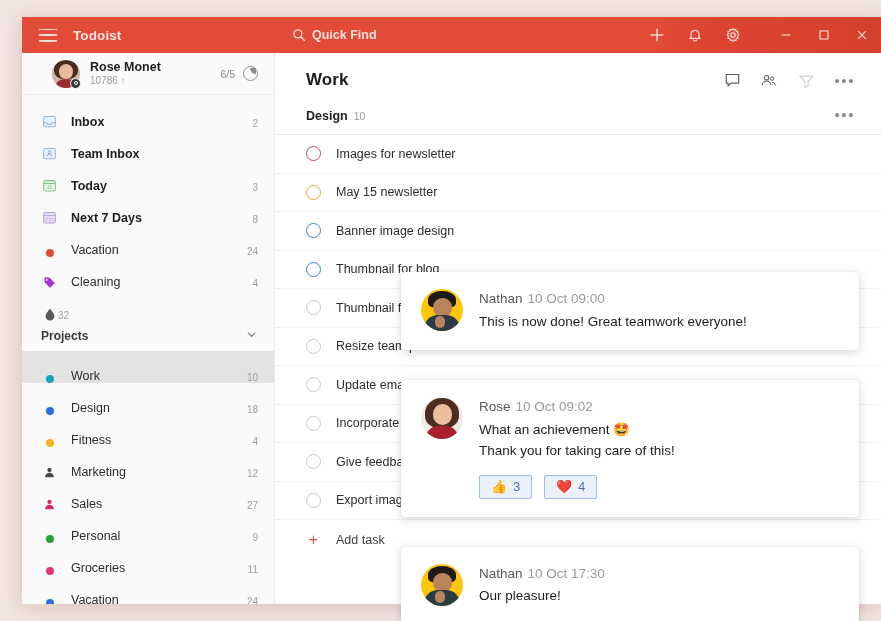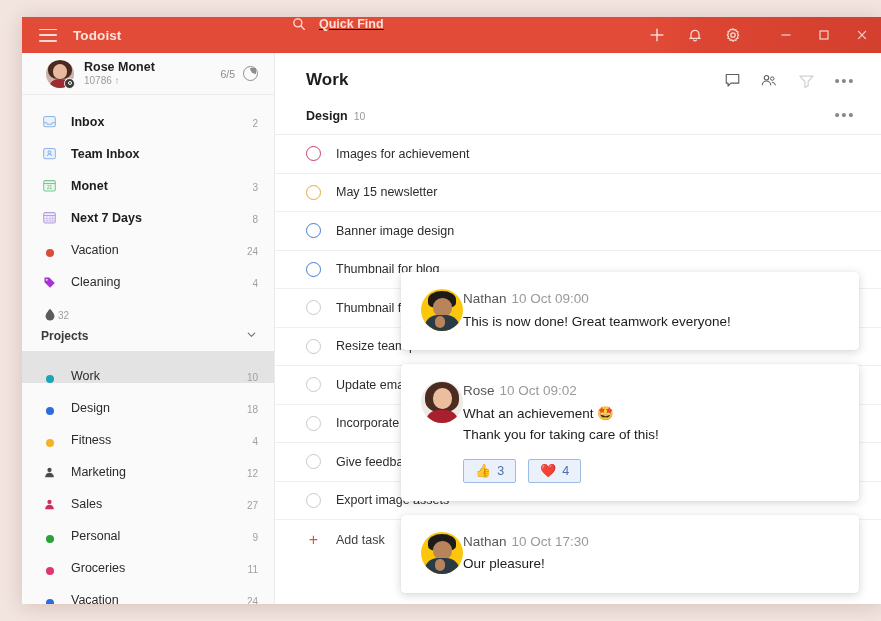--- a/index.html
+++ b/index.html
@@ -33,23 +33,22 @@
     width: 255px; height: 36px;
     display: flex; align-items: center; gap: 16px;
     padding-left: 17px;
   }
   .hamburger { width: 18px; height: 13px; display:flex; flex-direction:column; justify-content:space-between; cursor:pointer;}
   .hamburger span { display:block; height:1.6px; background:#fbd9d2; border-radius:1px; }
   .brand {
     color:#fde3dc; font-size:13.5px; font-weight:700; letter-spacing:.1px;
   }
   .tb-search {
-    flex: 1; height: 36px; display: flex; align-items: flex-start; gap: 13px;
+    flex: 1; height: 36px; display: flex; align-items: center; gap: 6px;
     padding-left: 15px;
-    text-decoration: underline;
   }
   .tb-search .sicon { width:14px; height:14px; }
   .tb-search .slabel { color:#fbe0d9; font-size:12.5px; font-weight:600; }
   .tb-actions { display:flex; align-items:center; gap:22px; padding-right:26px; }
   .tb-actions .ticon { width:16px; height:16px; cursor:pointer; opacity:.95; }
   .wincontrols { display:flex; align-items:center; height:36px; }
   .wc { width:38px; height:36px; display:flex; align-items:center; justify-content:center; cursor:pointer; }
   .wc svg { opacity:.92; }
 
   
@@ -57,21 +56,21 @@
 
   
   .sidebar {
     width: 253px; height: 551px;
     background: #fafafa;
     border-right: 1px solid #eceaea;
     overflow: hidden;
     position: relative;
   }
   .userrow {
-    height: 42px; display:flex; align-items:center; padding: 0 16px 0 24px;
+    height: 42px; display:flex; align-items:center; padding: 0 16px 0 30px;
     border-bottom: 1px solid #eeecec;
   }
   .avatar-wrap { position:relative; width:28px; height:28px; flex:0 0 28px; }
   .avatar {
     width:28px; height:28px; border-radius:50%; overflow:hidden;
     background:#cdb2a6; position:relative;
   }
   .avatar .hair { position:absolute; left:2px; top:0px; width:24px; height:19px; background:#4a2a20; border-radius:50% 50% 42% 42%;}
   .avatar .face { position:absolute; left:7px; top:4px; width:14px; height:15px; background:#e8b99c; border-radius:50% 50% 46% 46%;}
   .avatar .body { position:absolute; left:3px; bottom:0; width:22px; height:9px; background:#9c2b33; border-radius:9px 9px 0 0;}
@@ -131,22 +130,22 @@
 
   .addtask { height:40px; display:flex; align-items:center; padding:0 26px 0 31px; cursor:pointer; }
   .plus { color:#e2543f; font-size:16px; width:15px; text-align:center; line-height:1; }
   .addtask .alabel { margin-left:15px; font-size:12.5px; color:#404040; }
 
   
   .cards { position:absolute; left:401px; top:272px; width:480px; }
   .card {
     background:#fff; border-radius:4px;
     box-shadow:0 2px 10px rgba(0,0,0,0.17), 0 0 1px rgba(0,0,0,0.13);
-    padding:17px 20px 18px 20px; display:flex; 
-    margin-bottom:14px; width:458px;
+    padding:17px 20px 18px 20px; display:flex; gap:16px;
+    margin-bottom:30px; width:458px;
   }
   .cavatar { width:42px; height:42px; border-radius:50%; flex:0 0 42px; overflow:hidden; position:relative; }
   .av-nathan { background:#fcc60a; }
   .av-nathan .n-hair { position:absolute; left:7px; top:2px; width:28px; height:17px; background:#1d1a17; border-radius:50% 50% 30% 30%; }
   .av-nathan .n-face { position:absolute; left:12px; top:9px; width:19px; height:19px; background:#b9835c; border-radius:48%; }
   .av-nathan .n-body { position:absolute; left:3px; bottom:0; width:36px; height:16px; background:#2a3b45; border-radius:14px 14px 0 0; }
   .av-nathan .n-hand { position:absolute; left:14px; bottom:3px; width:10px; height:12px; background:#b9835c; border-radius:5px; }
   .av-rose { background:#efeae6; }
   .av-rose .r-hair { position:absolute; left:4px; top:1px; width:34px; height:30px; background:#4b2c21; border-radius:50% 50% 40% 40%; }
   .av-rose .r-face { position:absolute; left:12px; top:7px; width:19px; height:21px; background:#edbe9e; border-radius:48%; }
@@ -282,21 +281,21 @@
           </div>
 
           <div class="navitem strong">
             <span class="nicon">
               <svg width="15" height="15" viewBox="0 0 16 16">
                   <rect x="1.8" y="2.8" width="12.4" height="11" rx="1.6" fill="#eaf7ec" stroke="#7ec48f" stroke-width="1.1"></rect>
                   <line x1="1.8" y1="5.9" x2="14.2" y2="5.9" stroke="#7ec48f" stroke-width="1.1"></line>
                   <text x="8" y="11.6" font-size="5" fill="#5fae74" text-anchor="middle" font-family="Liberation Sans">21</text>
                 </svg>
             </span>
-            <span class="nlabel">Monet</span>
+            <span class="nlabel">Today</span>
             <span class="ncount">3</span>
           </div>
 
           <div class="navitem strong">
             <span class="nicon">
               <svg width="15" height="15" viewBox="0 0 16 16">
                   <rect x="1.8" y="2.8" width="12.4" height="11" rx="1.6" fill="#f3eefc" stroke="#b49ce0" stroke-width="1.1"></rect>
                   <line x1="1.8" y1="5.9" x2="14.2" y2="5.9" stroke="#b49ce0" stroke-width="1.1"></line>
                   <line x1="5.2" y1="5.9" x2="5.2" y2="13.8" stroke="#cbbbe9" stroke-width=".8"></line>
                   <line x1="8.6" y1="5.9" x2="8.6" y2="13.8" stroke="#cbbbe9" stroke-width=".8"></line>
@@ -441,21 +440,21 @@
 
         <div class="group-header">
           <span class="group-name">Design</span>
           <span class="group-count">10</span>
           <span class="dots">•••</span>
         </div>
 
         <div class="tasklist">
           <div class="task">
             <span class="chk" style="border-color:#c2436d"></span>
-            <span class="tlabel">Images for achievement</span>
+            <span class="tlabel">Images for newsletter</span>
           </div>
           <div class="task">
             <span class="chk" style="border-color:#eaa63c"></span>
             <span class="tlabel">May 15 newsletter</span>
           </div>
           <div class="task">
             <span class="chk" style="border-color:#3f7fd1"></span>
             <span class="tlabel">Banner image design</span>
           </div>
           <div class="task">

